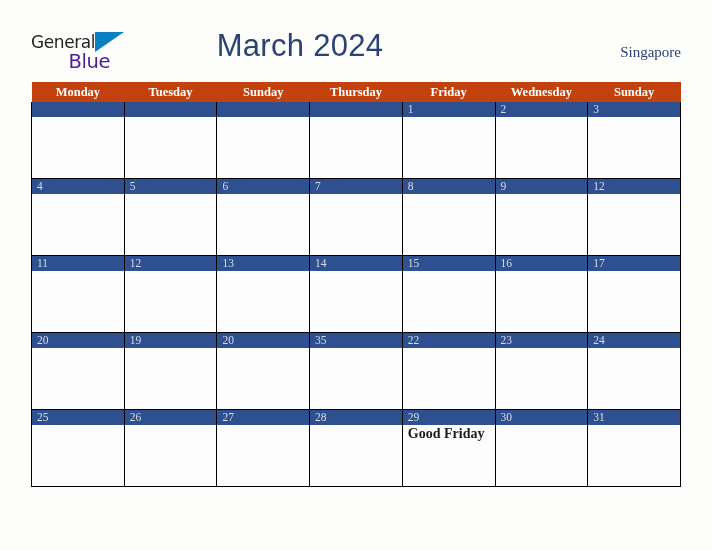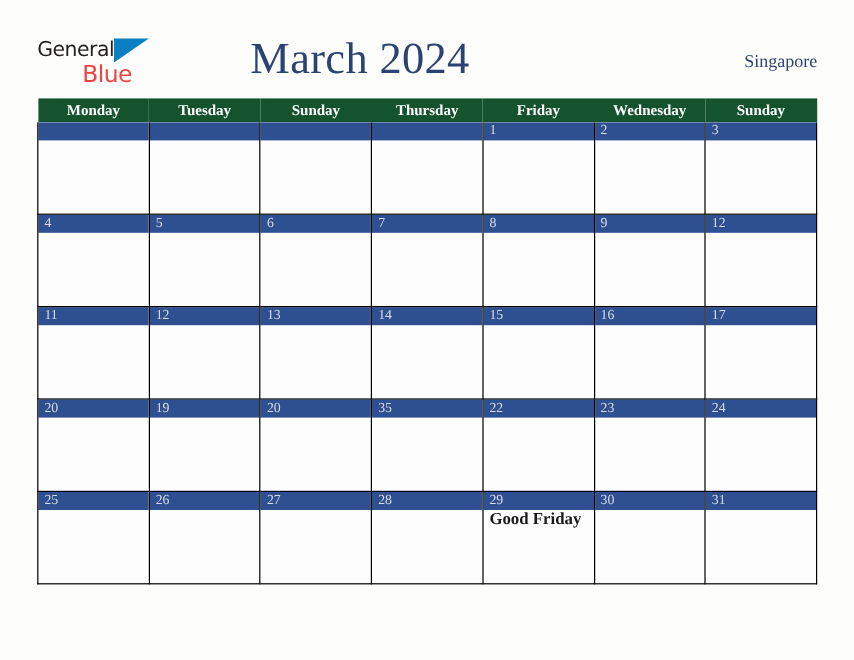--- a/index.html
+++ b/index.html
@@ -72,32 +72,32 @@
     top: 20px;
     width: 110px;
     text-align: right;
     padding-right: 31px;
     box-sizing: border-box;
   }
   .logo-blue {
     font-family: "DejaVu Sans", sans-serif;
     font-size: 19.5px;
     letter-spacing: -0.4px;
-    color: #ef4444;
+    color: #4c1d95;
     line-height: 22px;
   }
 
   .title {
     position: absolute;
     left: 0;
     top: 28px;
     width: 600px;
     text-align: center;
-    font-family: Liberation Serif, serif;
-    font-size: 37px;
+    font-family: Liberation Sans, sans-serif;
+    font-size: 31px;
     color: #2b4372;
     letter-spacing: 0.3px;
   }
 
   .country {
     position: absolute;
     right: 31px;
     top: 44px;
     font-family: Liberation Serif, serif;
     font-size: 15px;
@@ -107,21 +107,21 @@
   
   .calendar {
     position: absolute;
     left: 31px;
     top: 82px;
     width: 650px;
     border-collapse: collapse;
     table-layout: fixed;
   }
   .calendar th {
-    background: #14532d;
+    background: #c2410c;
     color: #ffffff;
     font-family: "Liberation Serif", serif;
     font-weight: bold;
     font-size: 12.5px;
     height: 20px;
     padding: 0;
     text-align: center;
     border: none;
   }
   .calendar td {

